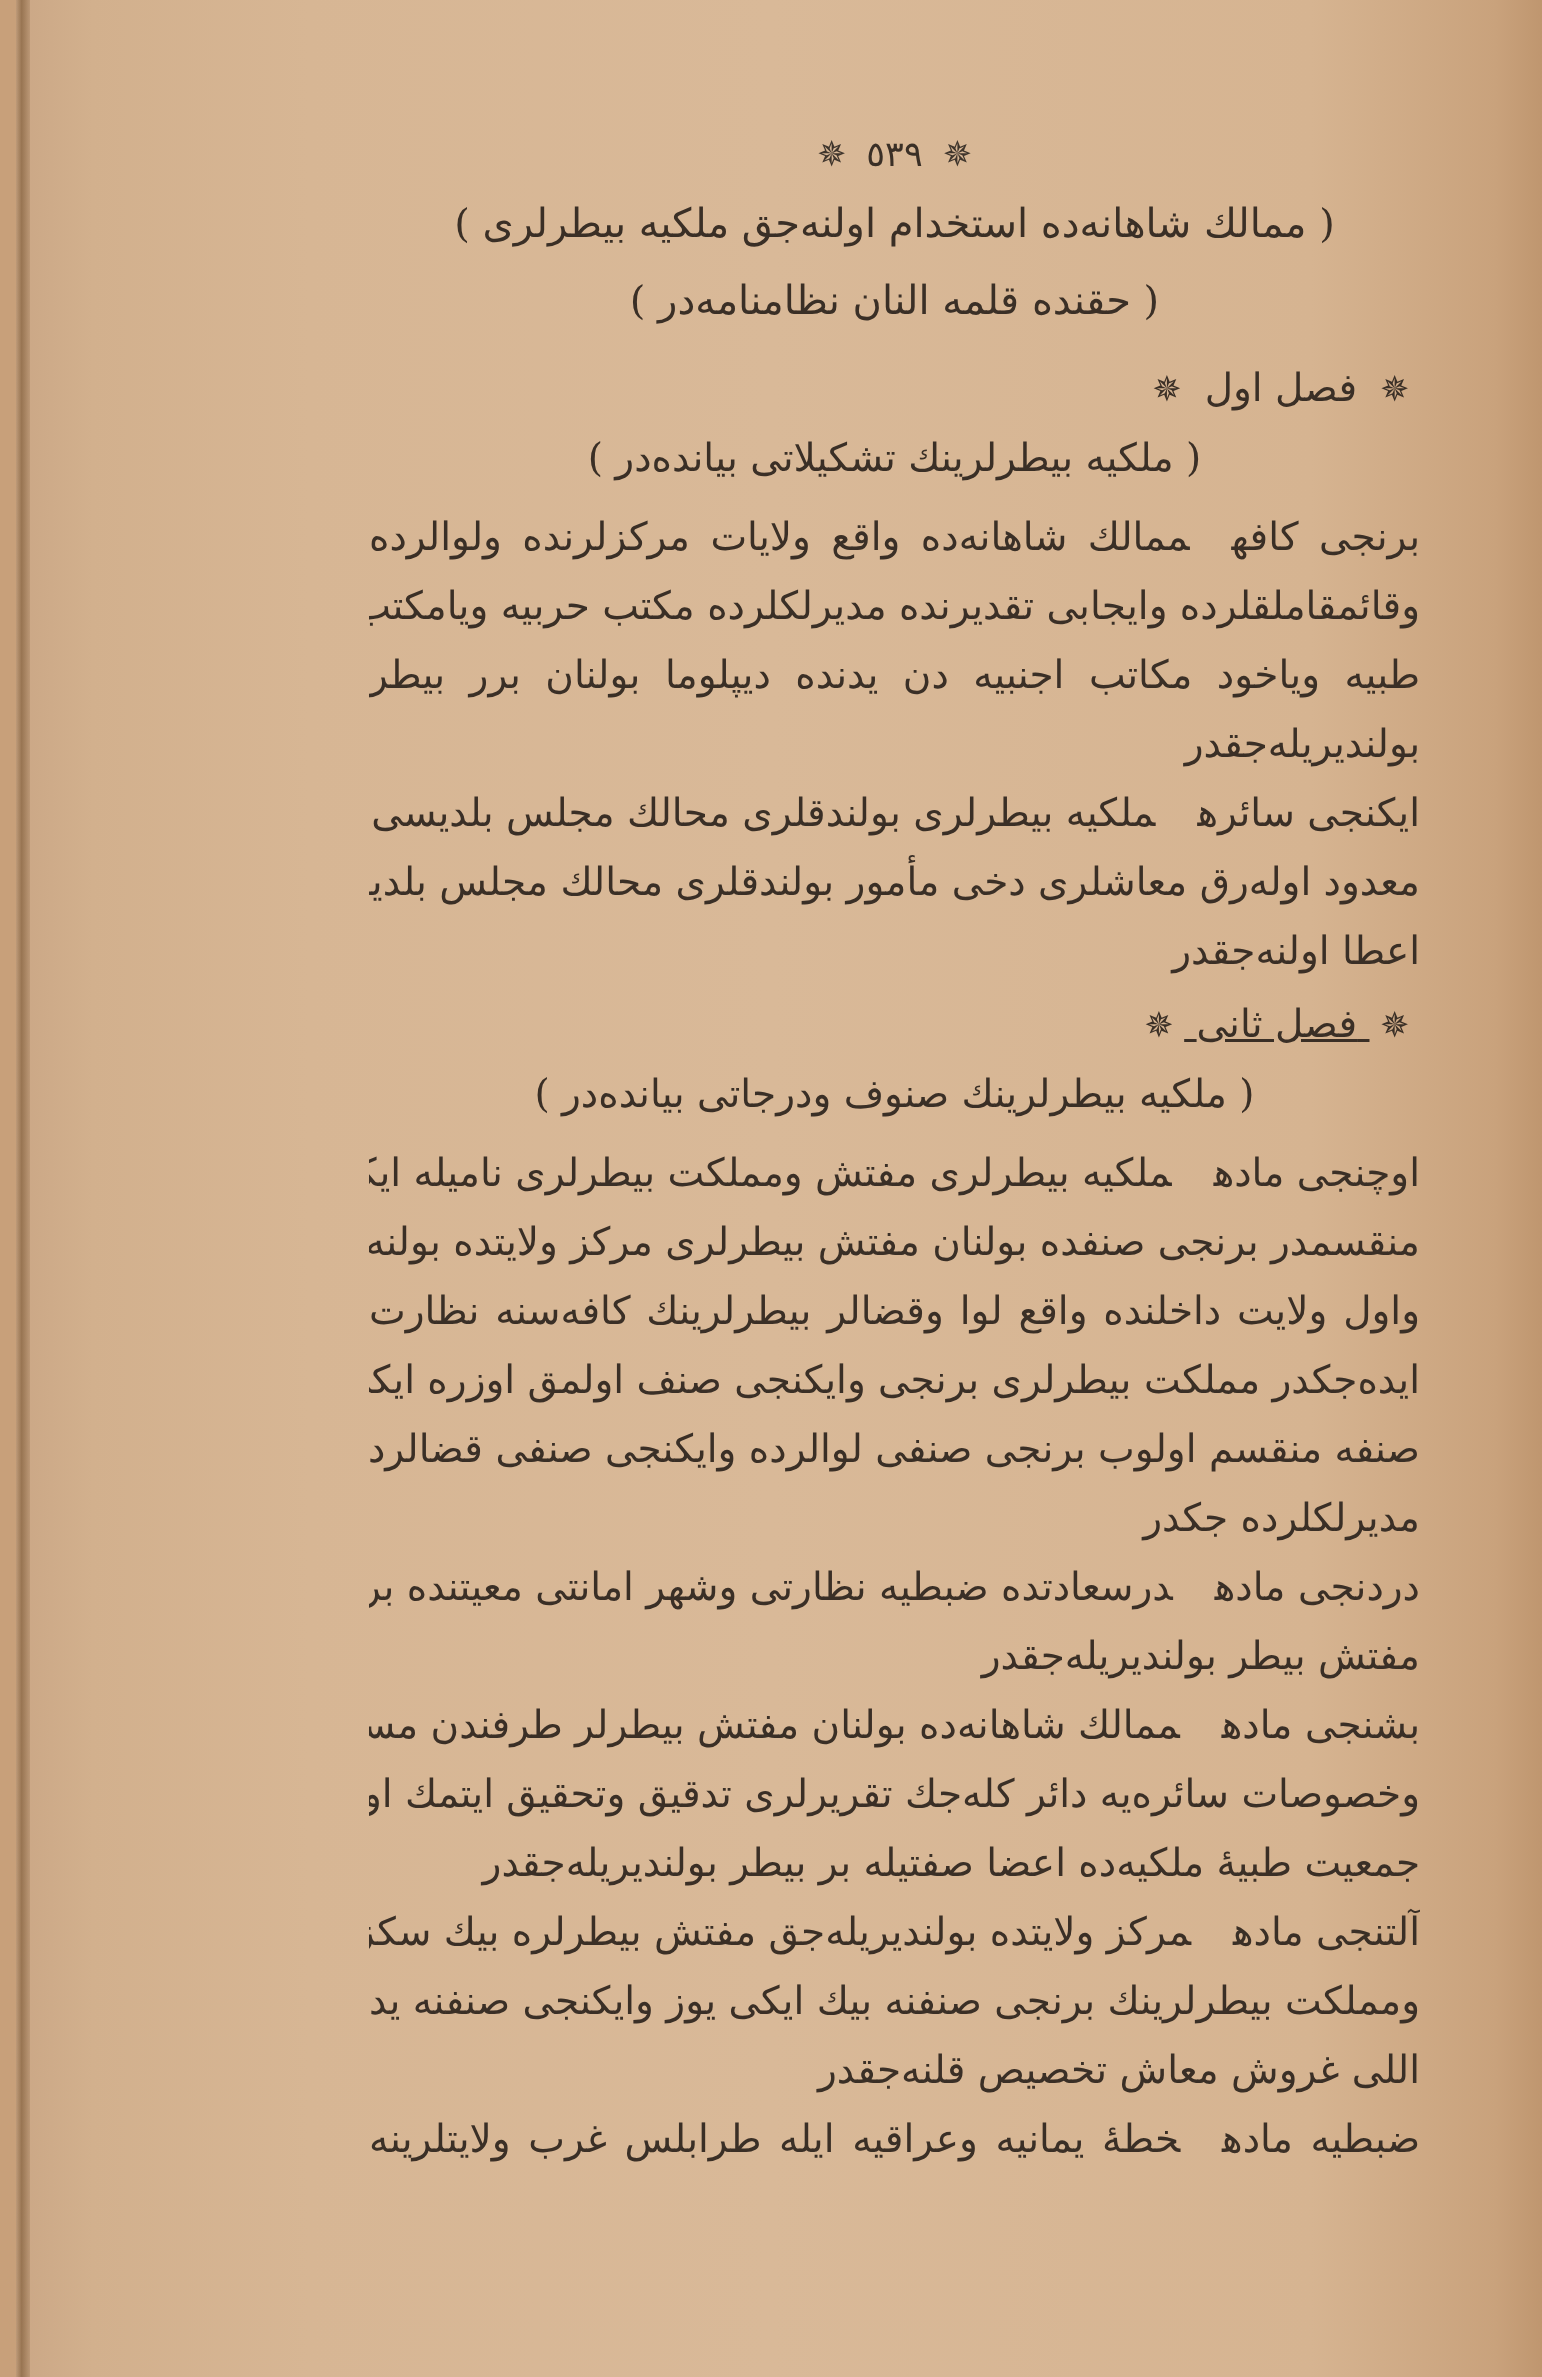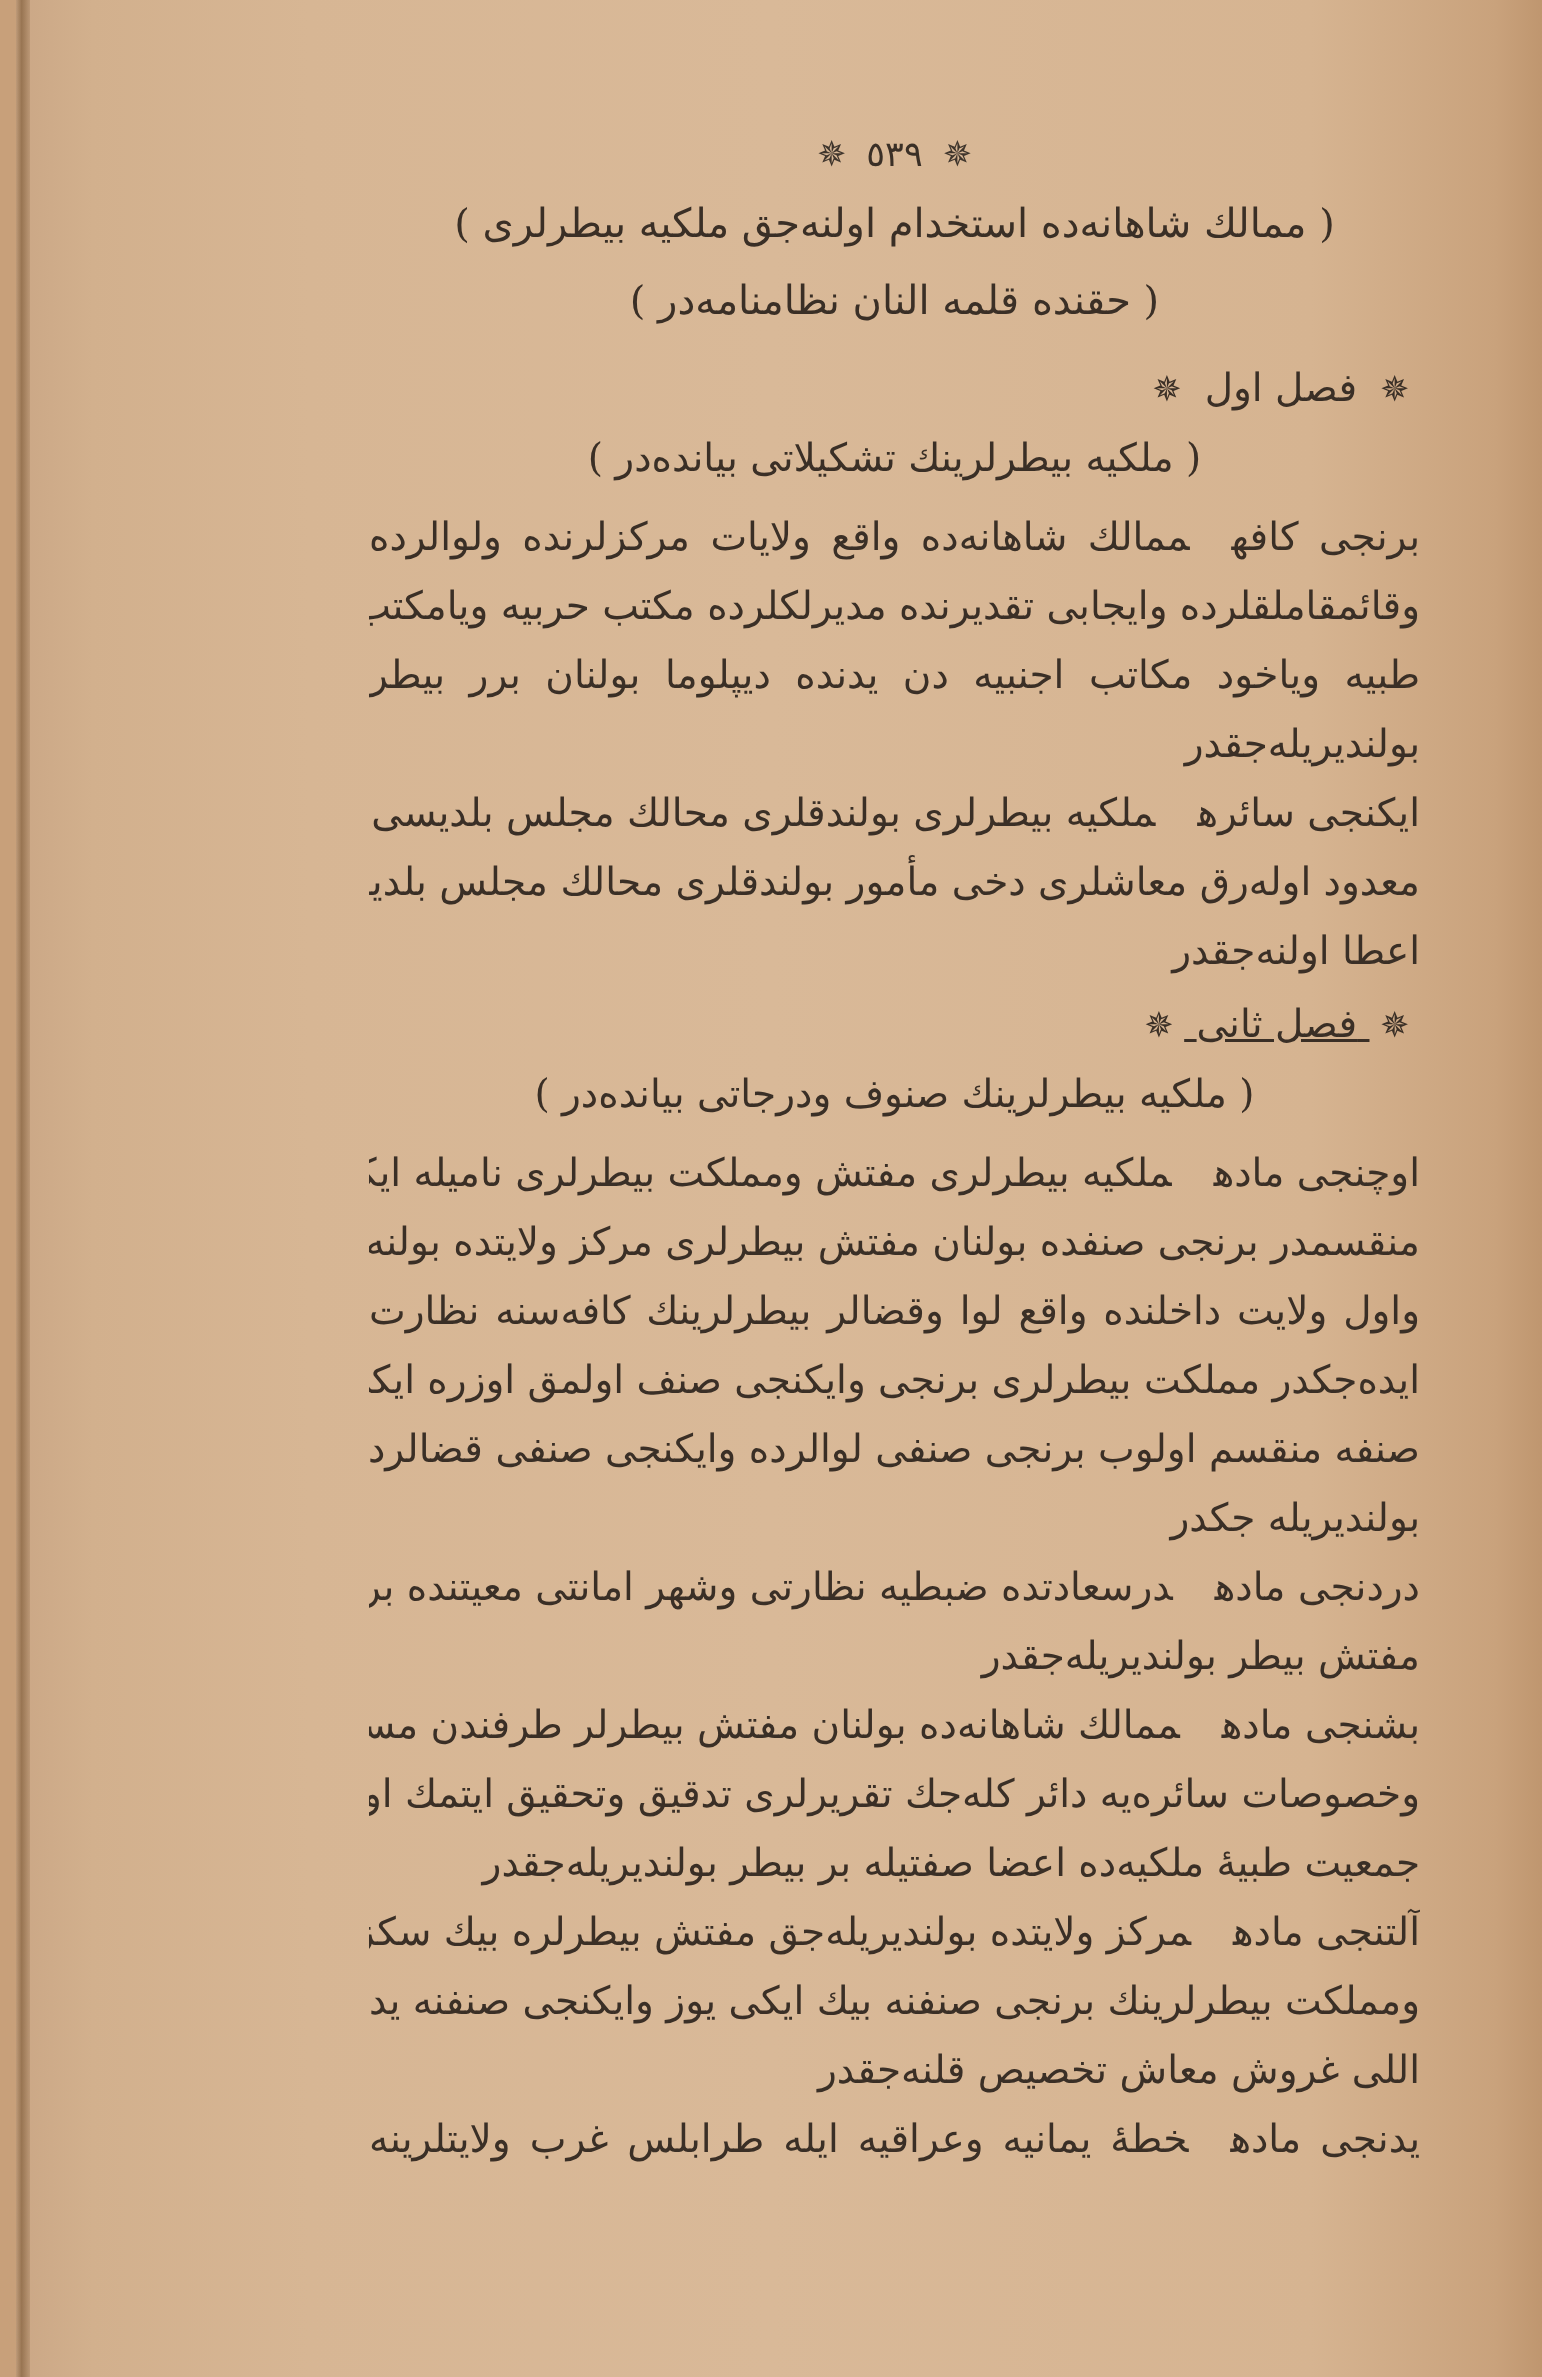--- a/index.html
+++ b/index.html
@@ -142,39 +142,39 @@
       <span class="orn">✵</span>
     </div>
     <div class="chapter-sub">( ملكيه بيطرلرينك صنوف ودرجاتى بيانده‌در )</div>
 
     <div class="para">
       <span class="line"><span class="article-label">اوچنجى ماده</span><span>ملكيه بيطرلرى مفتش ومملكت بيطرلرى ناميله ايكى صنفه</span></span>
       <span class="line">منقسمدر برنجى صنفده بولنان مفتش بيطرلرى مركز ولايتده بولنه‌جق</span>
       <span class="line">واول ولايت داخلنده واقع لوا وقضالر بيطرلرينك كافه‌سنه نظارت</span>
       <span class="line">ايده‌جكدر مملكت بيطرلرى برنجى وايكنجى صنف اولمق اوزره ايكى</span>
       <span class="line">صنفه منقسم اولوب برنجى صنفى لوالرده وايكنجى صنفى قضالرده</span>
-      <span class="line last">بولنديريله جكدر</span>
+      <span class="line last">مديرلكلرده جكدر</span>
     </div>
 
     <div class="para">
       <span class="line"><span class="article-label">دردنجى ماده</span><span>درسعادتده ضبطيه نظارتى وشهر امانتى معيتنده برر</span></span>
       <span class="line last">مفتش بيطر بولنديريله‌جقدر</span>
     </div>
 
     <div class="para">
       <span class="line"><span class="article-label">بشنجى ماده</span><span>ممالك شاهانه‌ده بولنان مفتش بيطرلر طرفندن مسائل فنيه يه</span></span>
       <span class="line">وخصوصات سائره‌يه دائر كله‌جك تقريرلرى تدقيق وتحقيق ايتمك اوزره</span>
       <span class="line last">جمعيت طبيهٔ ملكيه‌ده اعضا صفتيله بر بيطر بولنديريله‌جقدر</span>
     </div>
 
     <div class="para">
       <span class="line"><span class="article-label">آلتنجى ماده</span><span>مركز ولايتده بولنديريله‌جق مفتش بيطرلره بيك سكز يوز</span></span>
       <span class="line">ومملكت بيطرلرينك برنجى صنفنه بيك ايكى يوز وايكنجى صنفنه يدى يوز</span>
       <span class="line last">اللى غروش معاش تخصيص قلنه‌جقدر</span>
     </div>
 
     <div class="para">
-      <span class="line"><span class="article-label">يدنجى ماده</span><span>خطهٔ يمانيه وعراقيه ايله طرابلس غرب ولايتلرينه</span></span>
+      <span class="line"><span class="article-label">ضبطيه ماده</span><span>خطهٔ يمانيه وعراقيه ايله طرابلس غرب ولايتلرينه</span></span>
     </div>
   </div>
 
 </div>
 
 
 </body></html>

